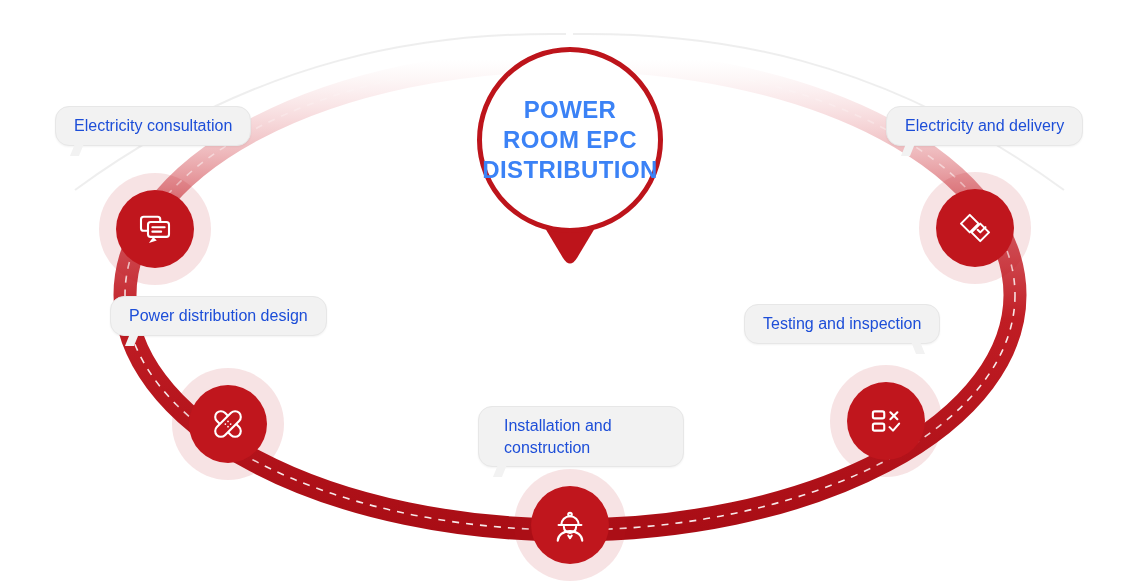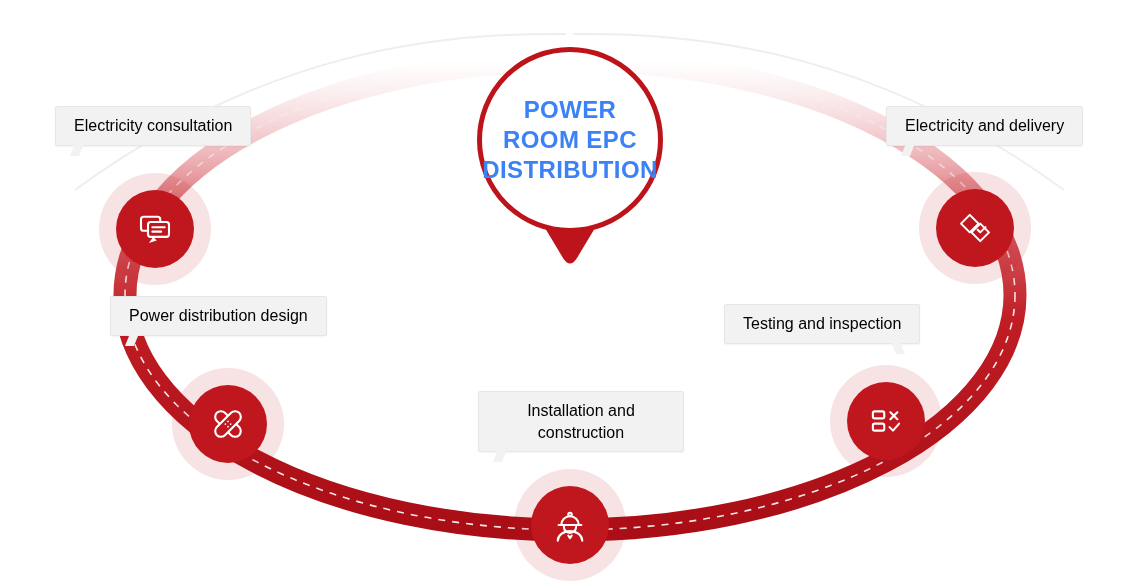--- a/index.html
+++ b/index.html
@@ -29,26 +29,26 @@
     width:78px;height:78px;border-radius:50%;
     background:#c0161d;
     box-shadow:0 0 0 17px rgba(192,22,29,0.12);
     display:flex;align-items:center;justify-content:center;
   }
   .node svg{display:block;}
 
   
   .bubble{
     position:absolute;z-index:3;
-    background:#f2f2f2;border:1px solid #e7e7e7;border-radius:2px;
+    background:#f2f2f2;border:1px solid #e7e7e7;border-radius:14px;
     padding:10px 18px;
-    font-size:16px;color:#000000;white-space:nowrap;
+    font-size:16px;color:#1d4ed8;white-space:nowrap;
     box-shadow:0 1px 2px rgba(0,0,0,0.05);
   }
-  .bubble.center{white-space:normal;text-align:center;width:154px;padding:8px 25px;line-height:1.35;}
+  .bubble.center{white-space:normal;width:154px;padding:8px 25px;line-height:1.35;margin-top:15px;}
   .tail{
     position:absolute;bottom:-11px;width:9px;height:15px;background:#f2f2f2;
   }
   .tail.left{left:17px;transform:skewX(-22deg);}
   .tail.right{right:17px;transform:skewX(22deg);}
 </style>
 </head>
 <body>
 
 <div class="stage">
@@ -144,21 +144,21 @@
     <div class="circle">
       <svg width="42" height="42" viewBox="0 0 48 48" fill="none" stroke="#ffffff" stroke-width="2.4" stroke-linecap="round" stroke-linejoin="round">
         <rect x="9" y="13" width="13" height="8" rx="2"></rect>
         <rect x="9" y="27" width="13" height="8" rx="2"></rect>
         <line x1="29" y1="14" x2="37" y2="22"></line>
         <line x1="37" y1="14" x2="29" y2="22"></line>
         <polyline points="28,31 32,35 39,27"></polyline>
       </svg>
     </div>
   </div>
-  <div class="bubble" style="left:724px;top:304px">
+  <div class="bubble" style="left:744px;top:304px">
     <span>Testing and inspection</span>
     <i class="tail right"></i>
   </div>
 
   <div class="node" style="left:975px;top:228px">
     <div class="circle">
       <svg width="42" height="42" viewBox="0 0 48 48" fill="none" stroke="#ffffff" stroke-width="2.4" stroke-linecap="round" stroke-linejoin="round">
         <path d="M18,9 l10,10 -10,10 -10,-10 z"></path>
         <path d="M30,19 l10,10 -10,10 -10,-10 z" fill="#c0161d"></path>
         <path d="M27,26 l3,3 6,-6"></path>

